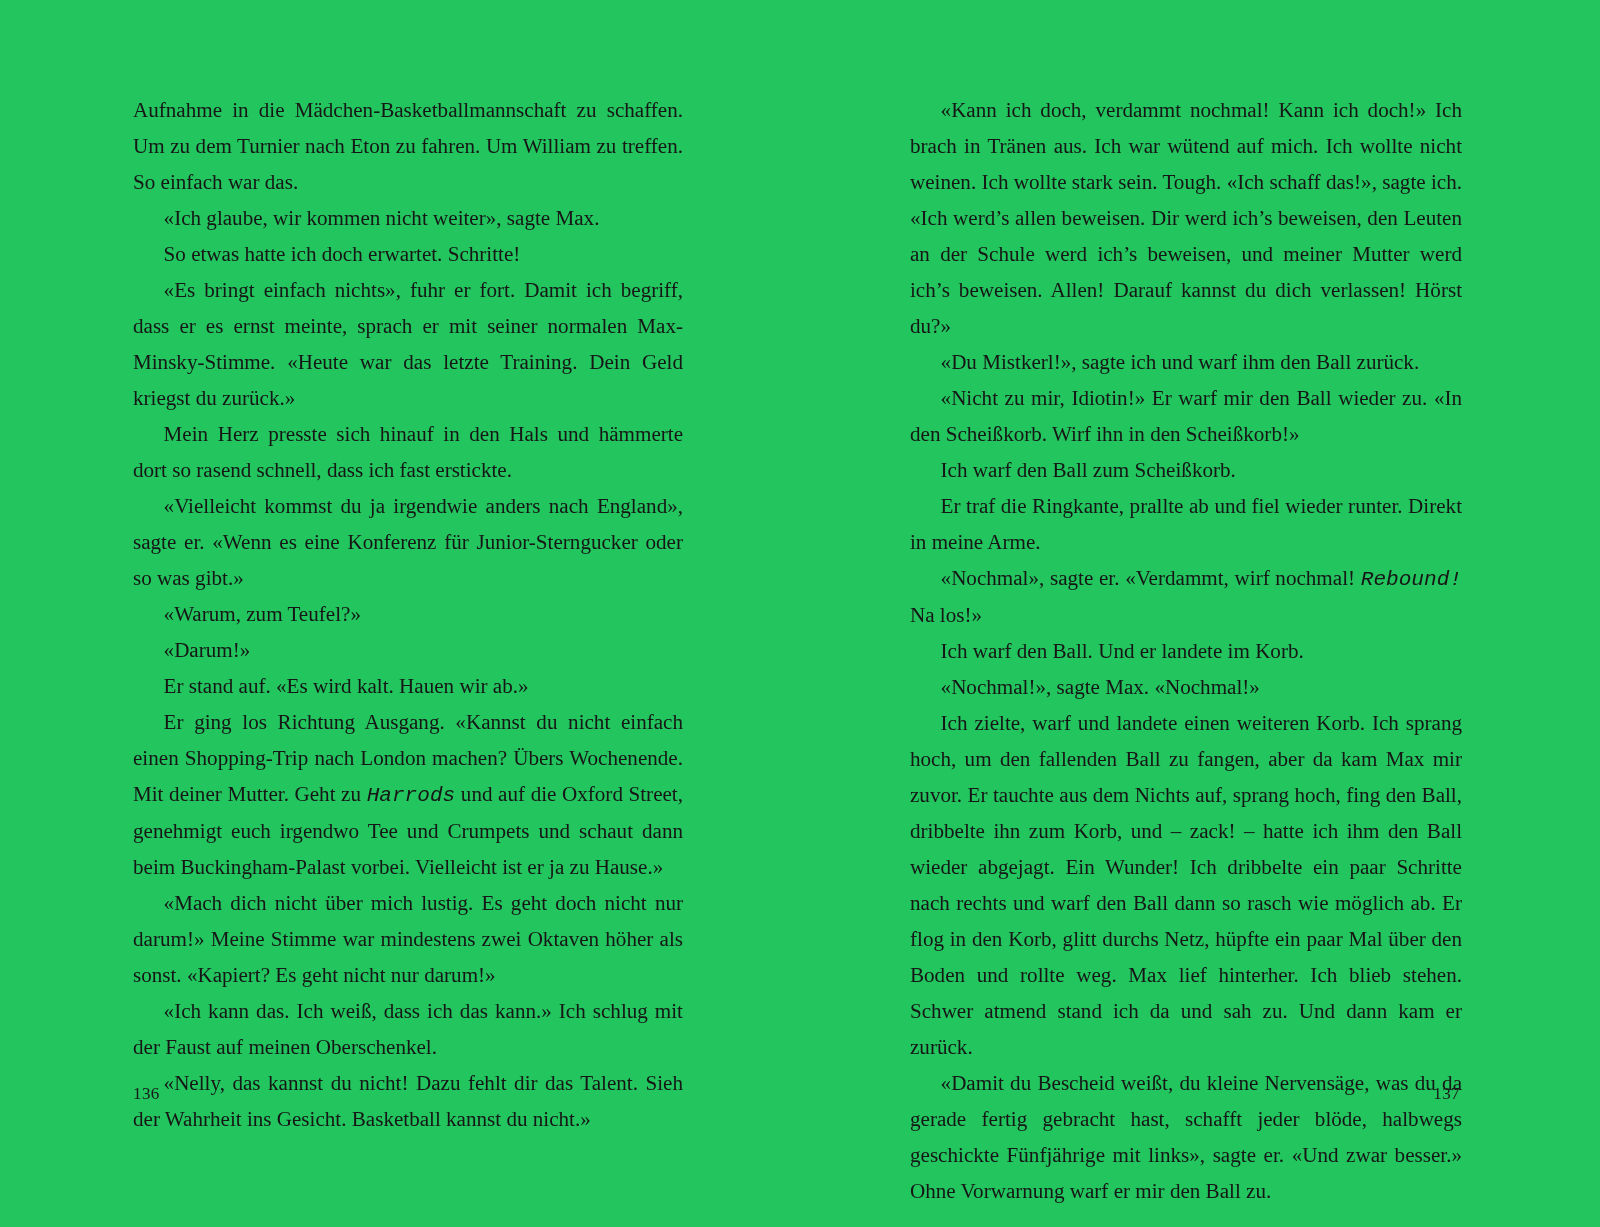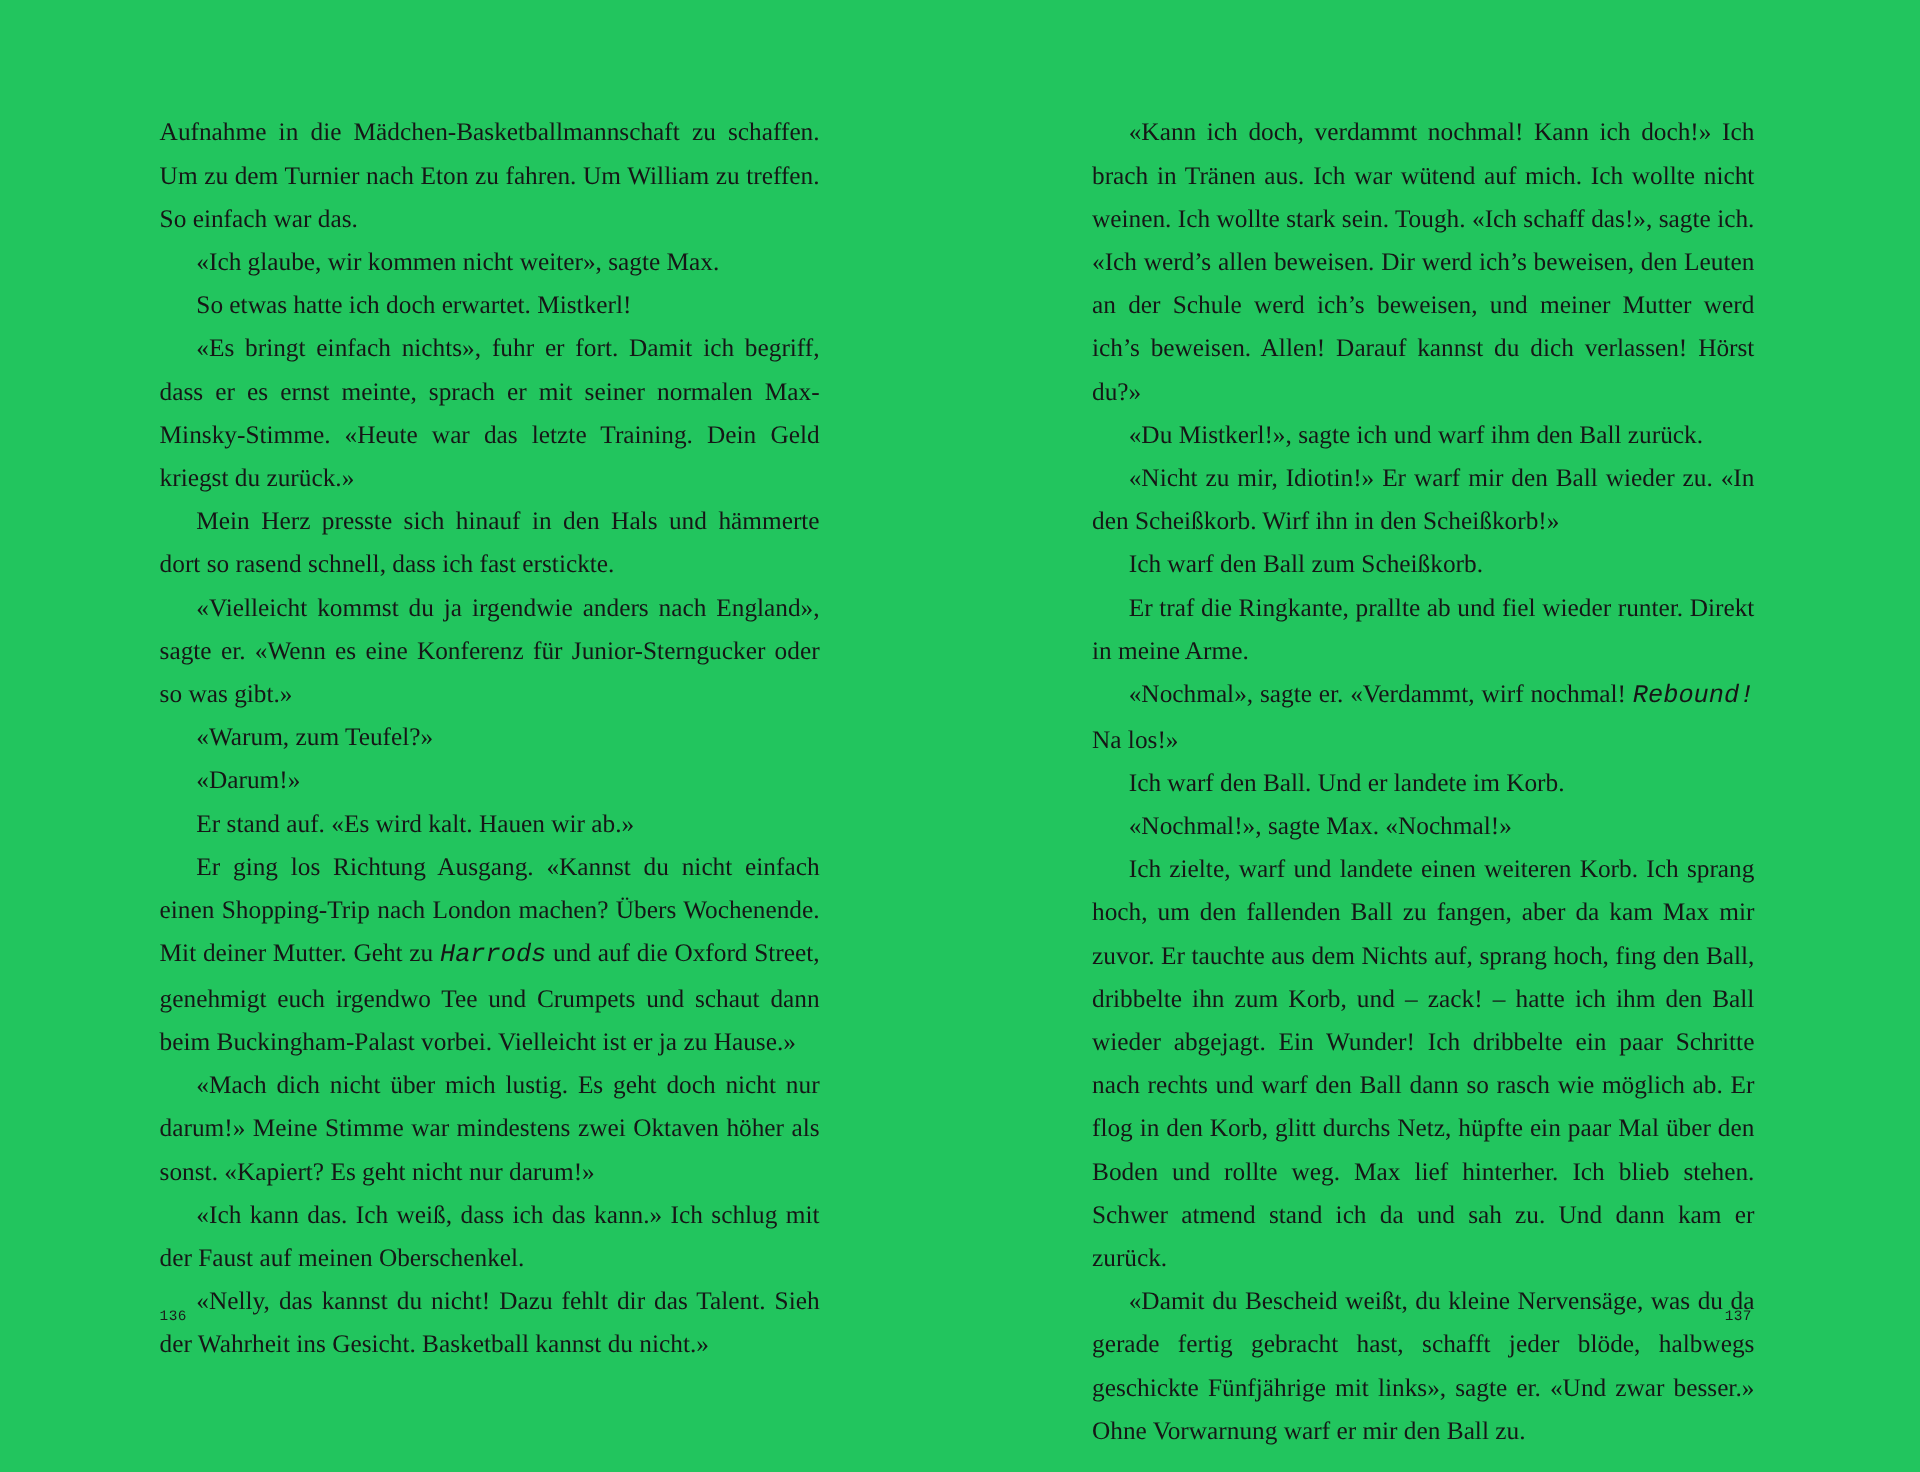--- a/index.html
+++ b/index.html
@@ -54,38 +54,38 @@
   .textblock p { text-align-last: left; }
 
   .textblock i, .textblock em {
     font-style: italic;
     font-family: Liberation Mono, monospace;
   }
 
   .folio {
     position: absolute;
     bottom: 123px;
-    font-family: Liberation Mono, monospace;
-    font-size: 12px;
+    font-family: Liberation Serif, serif;
+    font-size: 17px;
     letter-spacing: 0.4px;
     color: #1a1a1a;
   }
   .folio-left  { left: 133px; }
   .folio-right { right: 160px; }
 </style>
 </head>
 <body>
 
 <div class="spread">
 
   <div class="page page-left">
     <div class="textblock">
         <p><span>Aufnahme in die Mädchen-Basketballmannschaft zu schaffen. Um zu dem Turnier nach Eton zu fahren. Um William zu treffen. So einfach war das.</span></p>
         <p class="ind"><span>«Ich glaube, wir kommen nicht weiter», sagte Max.</span></p>
-        <p class="ind"><span>So etwas hatte ich doch erwartet. Mistkerl!</span></p>
+        <p class="ind"><span>So etwas hatte ich doch erwartet. Schritte!</span></p>
         <p class="ind"><span>«Es bringt einfach nichts», fuhr er fort. Damit ich begriff, dass er es ernst meinte, sprach er mit seiner normalen Max-Minsky-Stimme. «Heute war das letzte Training. Dein Geld kriegst du zurück.»</span></p>
         <p class="ind"><span>Mein Herz presste sich hinauf in den Hals und hämmerte dort so rasend schnell, dass ich fast erstickte.</span></p>
         <p class="ind"><span>«Vielleicht kommst du ja irgendwie anders nach England», sagte er. «Wenn es eine Konferenz für Junior-Sterngucker oder so was gibt.»</span></p>
         <p class="ind"><span>«Warum, zum Teufel?»</span></p>
         <p class="ind"><span>«Darum!»</span></p>
         <p class="ind"><span>Er stand auf. «Es wird kalt. Hauen wir ab.»</span></p>
         <p class="ind"><span>Er ging los Richtung Ausgang. «Kannst du nicht einfach einen Shopping-Trip nach London machen? Übers Wochenende. Mit deiner Mutter. Geht zu </span><i>Harrods</i><span> und auf die Oxford Street, genehmigt euch irgendwo Tee und Crumpets und schaut dann beim Buckingham-Palast vorbei. Vielleicht ist er ja zu Hause.»</span></p>
         <p class="ind"><span>«Mach dich nicht über mich lustig. Es geht doch nicht nur darum!» Meine Stimme war mindestens zwei Oktaven höher als sonst. «Kapiert? Es geht nicht nur darum!»</span></p>
         <p class="ind"><span>«Ich kann das. Ich weiß, dass ich das kann.» Ich schlug mit der Faust auf meinen Oberschenkel.</span></p>
         <p class="ind"><span>«Nelly, das kannst du nicht! Dazu fehlt dir das Talent. Sieh der Wahrheit ins Gesicht. Basketball kannst du nicht.»</span></p>

